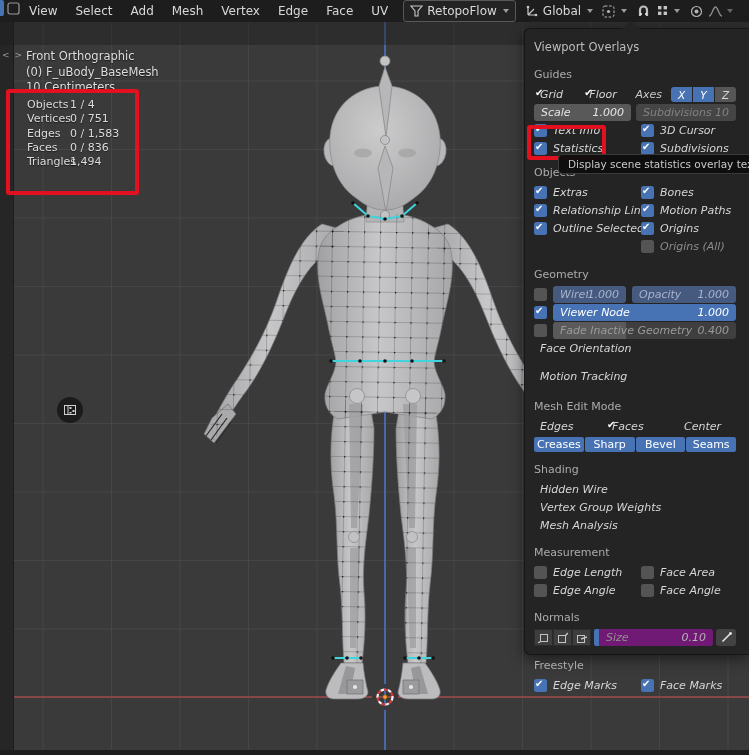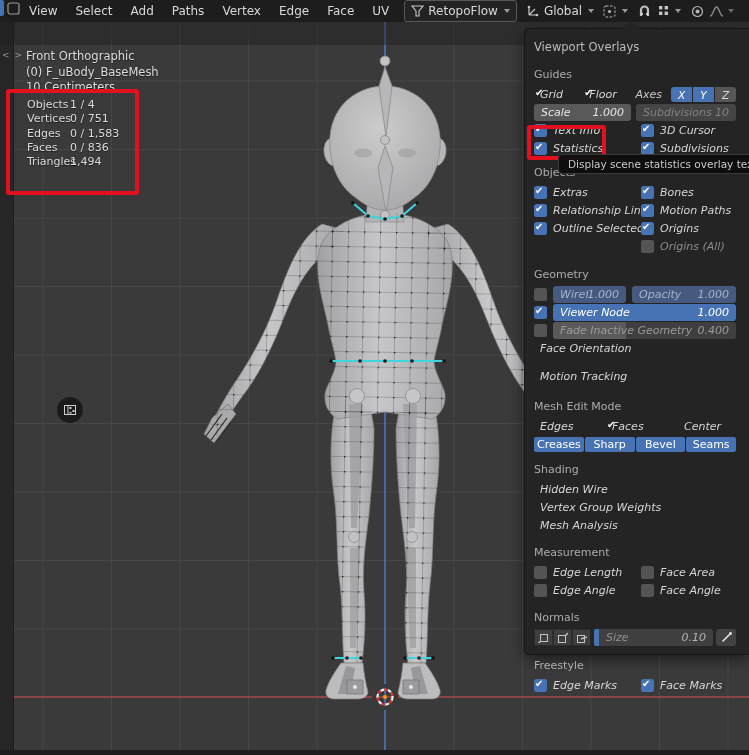--- a/index.html
+++ b/index.html
@@ -83,21 +83,21 @@
   .sl-dis{background:#454545;color:#828282;}
   .sl-blue-dim{background:#46597f;color:#a7b4cf;}
   .sl-blue{background:#4772b3;color:#fff;}
   .sl-fade{background:linear-gradient(90deg,#5a5a5a 0 40%,#3f3f3f 40%);color:#9a9a9a;}
   .tglrow{display:flex;gap:1px;height:15px;margin:2px 0 4px 0;}
   .tgl{flex:1;background:#4772b3;color:#fff;display:flex;align-items:center;justify-content:center;
     font-size:11px;border-radius:2px;}
   .nbtn{width:19px;height:17px;background:#3e3e3e;border:1px solid #2b2b2b;box-sizing:border-box;
     display:flex;align-items:center;justify-content:center;flex:none;}
   .nsliver{width:5px;height:17px;background:#4772b3;border-radius:2px 0 0 2px;margin-left:3px;flex:none;}
-  .sl-size{flex:1;background:#404040;color:#909090;border-radius:0 3px 3px 0;}
+  .sl-size{flex:1;background:#701a75;color:#909090;border-radius:0 3px 3px 0;}
   .pbtn{width:20px;height:17px;background:#424242;border-radius:3px;margin-left:3px;flex:none;
     display:flex;align-items:center;justify-content:center;}.gap10{height:10px;}
   
   .tooltip{position:absolute;left:558px;top:154px;z-index:30;background:rgba(14,14,14,.96);
     border:1px solid #3a3a3a;border-radius:4px;padding:3px 9px;font-size:10.5px;color:#c9c9c9;white-space:nowrap;}
   svg{display:block;}
 </style>
 </head>
 <body>
 
@@ -305,21 +305,21 @@
   <header class="menubar">
     <div class="ed-icon">
         <div class="sliver"></div>
       <svg width="13" height="13" viewBox="0 0 13 13" style="margin-left:3px">
           <rect x="1" y="1" width="11" height="11" rx="2" fill="none" stroke="#9a9a9a" stroke-width="1.2"></rect>
         </svg>
     </div>
     <span class="menu-item">View</span>
     <span class="menu-item">Select</span>
     <span class="menu-item">Add</span>
-    <span class="menu-item">Paths</span>
+    <span class="menu-item">Mesh</span>
     <span class="menu-item">Vertex</span>
     <span class="menu-item">Edge</span>
     <span class="menu-item">Face</span>
     <span class="menu-item">UV</span>
 
     <div class="hdr-btn">
       <svg width="13" height="12" viewBox="0 0 13 12">
         <polygon points="1,1 12,1 8,6 8,11 5,11 5,6" fill="none" stroke="#c8c8c8" stroke-width="1.1"></polygon>
       </svg>
       <span>RetopoFlow</span>

